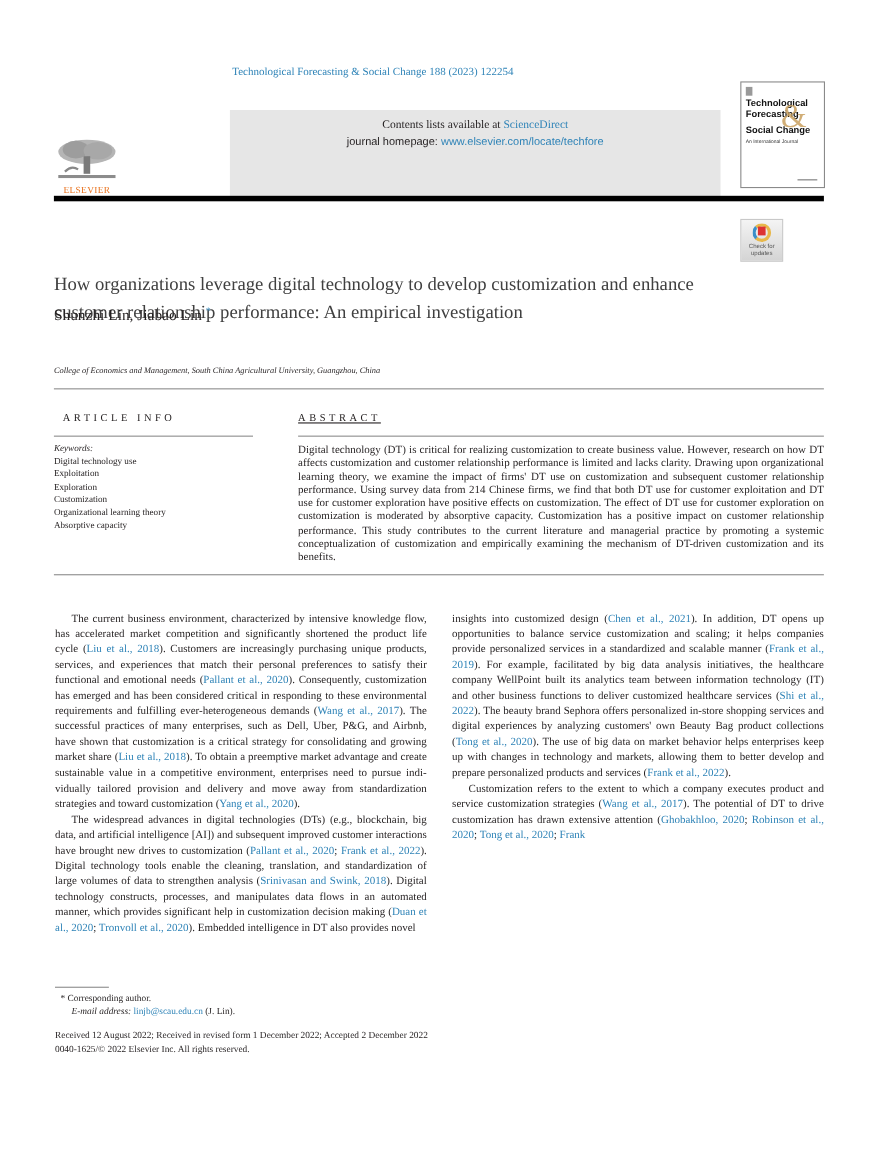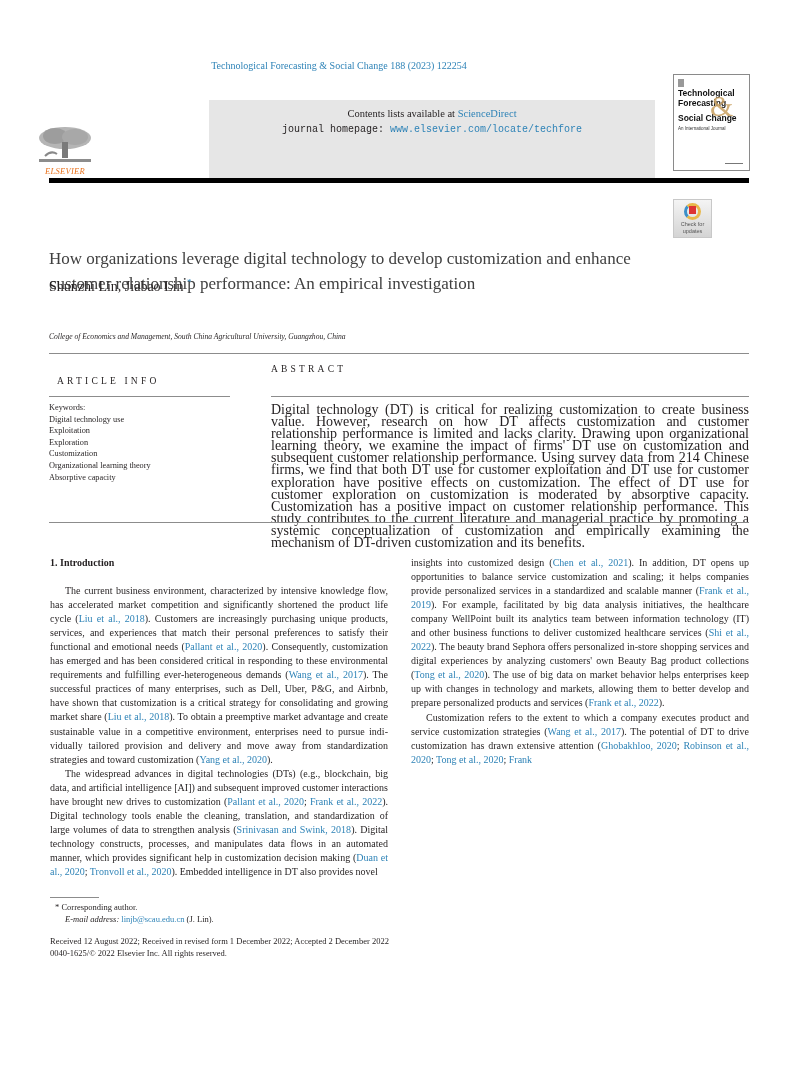--- a/index.html
+++ b/index.html
@@ -2,28 +2,28 @@
 <html><head>
 <meta charset="utf-8">
 <style>
   * { box-sizing: border-box; margin: 0; padding: 0; }
   html, body { width: 799px; height: 1066px; background: #ffffff; overflow: hidden; }
   body { position: relative; font-family: "Liberation Serif", "DejaVu Serif", serif; color: #231f20; }
   a, .link { color: #2e83b7; text-decoration: none; }
 
   .running-head { position: absolute; top: 60px; left: 0; width: 678px; text-align: center; font-size: 10px; color: #2e83b7; }
 
-  .elsevier-logo { position: absolute; left: 35px; top: 126px; width: 60px; height: 46px; font-style: italic; }
+  .elsevier-logo { position: absolute; left: 49px; top: 126px; width: 60px; height: 46px; }
   .elsevier-tree { width: 60px; height: 36px; }
   .elsevier-word { font-size: 8.5px; color: #e9711c; letter-spacing: 0.3px; text-align: center; line-height: 10px; }
 
   .masthead-box { position: absolute; left: 209px; top: 100px; width: 446px; height: 80px; background: #e6e6e6; text-align: center; }
   .contents-line { font-size: 10.5px; margin-top: 8px; line-height: 12px; }
   .journal-name { font-size: 20px; margin-top: 4px; line-height: 26px; color: #231f20; }
-  .homepage-line { font-family: Liberation Mono, monospace; font-size: 10px; margin-top: 4px; line-height: 12px; }
+  .homepage-line { font-family: Liberation Sans, sans-serif; font-size: 10px; margin-top: 4px; line-height: 12px; }
 
   .cover { position: absolute; left: 673px; top: 74px; width: 77px; height: 97px; border: 1px solid #8a8a8a; background: #fff; padding: 4px 4px; font-family: "Liberation Sans", "DejaVu Sans", sans-serif; }
   .cover-icon { width: 6px; height: 8px; background: #999; margin-bottom: 2px; }
   .cover-title { font-size: 8.5px; font-weight: bold; line-height: 9.5px; color: #111; }
   .cover-amp { position: absolute; left: 36px; top: 16px; font-size: 30px; color: #c9a060; font-family: "Liberation Serif", serif; line-height: 30px; opacity: 0.85; }
   .cover-sub { font-size: 4.5px; color: #333; margin-top: 2px; }
   .cover-line { position: absolute; right: 6px; bottom: 6px; width: 18px; height: 1px; background: #777; }
 
   .thick-rule { position: absolute; left: 49px; top: 178px; width: 700px; height: 5px; background: #000; }
 
@@ -35,23 +35,23 @@
   .article-title { position: absolute; left: 49px; top: 219px; width: 620px; font-size: 17px; line-height: 24.5px; color: #404040; margin-top: 28px; }
   .authors { position: absolute; left: 49px; top: 273px; font-size: 14px; line-height: 18px; }
   .author-star { color: #2e83b7; font-size: 9px; vertical-align: super; }
   .affiliation { position: absolute; left: 49px; top: 332px; font-size: 7.6px; font-style: italic; }
 
   .rule { position: absolute; height: 1px; background: #8c8c8c; }
 
   .section-caps { position: absolute; font-size: 9.5px; letter-spacing: 3.2px; color: #231f20; }
 
   .keywords { position: absolute; left: 49px; top: 402px; font-size: 8.3px; line-height: 11.6px; }
-  .keywords .kw-label { }
+  .keywords .kw-label { font-style: italic; }
 
-  .abstract-text { position: absolute; left: 271px; top: 404px; width: 478px; font-size: 14px; line-height: 12.1px; text-align: justify; }
+  .abstract-text { position: absolute; left: 271px; top: 404px; width: 478px; font-size: 10px; line-height: 12.1px; text-align: justify; }
 
   .col { position: absolute; top: 556px; width: 338px; font-size: 10px; line-height: 14.05px; text-align: justify; }
   .col.left { left: 50px; }
   .col.right { left: 411px; }
   .col p { margin: 0; }
   .col p.indent { text-indent: 15px; }
   .section-heading { font-weight: bold; font-size: 10px; margin-bottom: 14px; }
 
   .footnote-rule { position: absolute; left: 50px; top: 897px; width: 49px; height: 1px; background: #8c8c8c; }
   .footnotes { position: absolute; left: 55px; top: 901px; font-size: 8.5px; line-height: 12px; }
@@ -108,40 +108,39 @@
 <h1 class="article-title" style="font-weight:normal">How organizations leverage digital technology to develop customization and enhance customer relationship performance: An empirical investigation</h1>
 <div class="authors">
   <span>Shunzhi Lin, Jiabao Lin</span>
   <a class="author-star">*</a>
 </div>
 <div class="affiliation">College of Economics and Management, South China Agricultural University, Guangzhou, China</div>
 
 <div class="rule" style="left:49px; top:353px; width:700px;"></div>
 
 <div class="section-caps" style="left:57px; top:376px;">ARTICLE INFO</div>
-<div class="section-caps" style="left:271px; top:364px;">ABSTRACT</div>
+<div class="section-caps" style="left:271px; top:376px;text-decoration:underline;">ABSTRACT</div>
 <div class="rule" style="left:49px; top:396px; width:181px;"></div>
 <div class="rule" style="left:271px; top:396px; width:478px;"></div>
 
 <div class="keywords">
   <div class="kw-label">Keywords:</div>
   <div>Digital technology use</div>
   <div>Exploitation</div>
   <div>Exploration</div>
   <div>Customization</div>
   <div>Organizational learning theory</div>
   <div>Absorptive capacity</div>
 </div>
 
 <div class="abstract-text">Digital technology (DT) is critical for realizing customization to create business value. However, research on how DT affects customization and customer relationship performance is limited and lacks clarity. Drawing upon organizational learning theory, we examine the impact of firms' DT use on customization and subsequent customer relationship performance. Using survey data from 214 Chinese firms, we find that both DT use for customer exploitation and DT use for customer exploration have positive effects on customization. The effect of DT use for customer exploration on customization is moderated by absorptive capacity. Customization has a positive impact on customer relationship performance. This study contributes to the current literature and managerial practice by promoting a systemic conceptualization of customization and empirically examining the mechanism of DT-driven customization and its benefits.</div>
 
 <div class="rule" style="left:49px; top:522px; width:700px;"></div>
 
 <div class="col left">
-  <div class="section-heading">1.  Introduction</div>
   <div id="body-flow-left">
       <p class="indent"><span>The current business environment, characterized by intensive knowledge flow, has accelerated market competition and significantly shortened the product life cycle (</span><a class="link">Liu et al., 2018</a><span>). Customers are increasingly purchasing unique products, services, and experiences that match their personal preferences to satisfy their functional and emotional needs (</span><a class="link">Pallant et al., 2020</a><span>). Consequently, customization has emerged and has been considered critical in responding to these envi­ronmental requirements and fulfilling ever-heterogeneous demands (</span><a class="link">Wang et al., 2017</a><span>). The successful practices of many enterprises, such as Dell, Uber, P&amp;G, and Airbnb, have shown that customization is a critical strategy for consolidating and growing market share (</span><a class="link">Liu et al., 2018</a><span>). To obtain a preemptive market advantage and create sustainable value in a competitive environment, enterprises need to pursue indi­vidually tailored provision and delivery and move away from stan­dardization strategies and toward customization (</span><a class="link">Yang et al., 2020</a><span>).</span></p>
       <p class="indent"><span>The widespread advances in digital technologies (DTs) (e.g., block­chain, big data, and artificial intelligence [AI]) and subsequent improved customer interactions have brought new drives to custom­ization (</span><a class="link">Pallant et al., 2020</a><span>; </span><a class="link">Frank et al., 2022</a><span>). Digital technology tools enable the cleaning, translation, and standardization of large volumes of data to strengthen analysis (</span><a class="link">Srinivasan and Swink, 2018</a><span>). Digital tech­nology constructs, processes, and manipulates data flows in an auto­mated manner, which provides significant help in customization decision making (</span><a class="link">Duan et al., 2020</a><span>; </span><a class="link">Tronvoll et al., 2020</a><span>). Embedded intelligence in DT also provides novel </span></p>
     </div>
 </div>
 <div class="col right">
   <div id="body-flow-right">
       <p><span>insights into customized design (</span><a class="link">Chen et al., 2021</a><span>). In addition, DT opens up opportunities to balance service customization and scaling; it helps companies provide person­alized services in a standardized and scalable manner (</span><a class="link">Frank et al., 2019</a><span>). For example, facilitated by big data analysis initiatives, the healthcare company WellPoint built its analytics team between infor­mation technology (IT) and other business functions to deliver customized healthcare services (</span><a class="link">Shi et al., 2022</a><span>). The beauty brand Sephora offers personalized in-store shopping services and digital ex­periences by analyzing customers' own Beauty Bag product collections (</span><a class="link">Tong et al., 2020</a><span>). The use of big data on market behavior helps en­terprises keep up with changes in technology and markets, allowing them to better develop and prepare personalized products and services (</span><a class="link">Frank et al., 2022</a><span>).</span></p>
       <p class="indent"><span>Customization refers to the extent to which a company executes product and service customization strategies (</span><a class="link">Wang et al., 2017</a><span>). The potential of DT to drive customization has drawn extensive attention (</span><a class="link">Ghobakhloo, 2020</a><span>; </span><a class="link">Robinson et al., 2020</a><span>; </span><a class="link">Tong et al., 2020</a><span>; </span><a class="link">Frank</a></p>
     </div>

